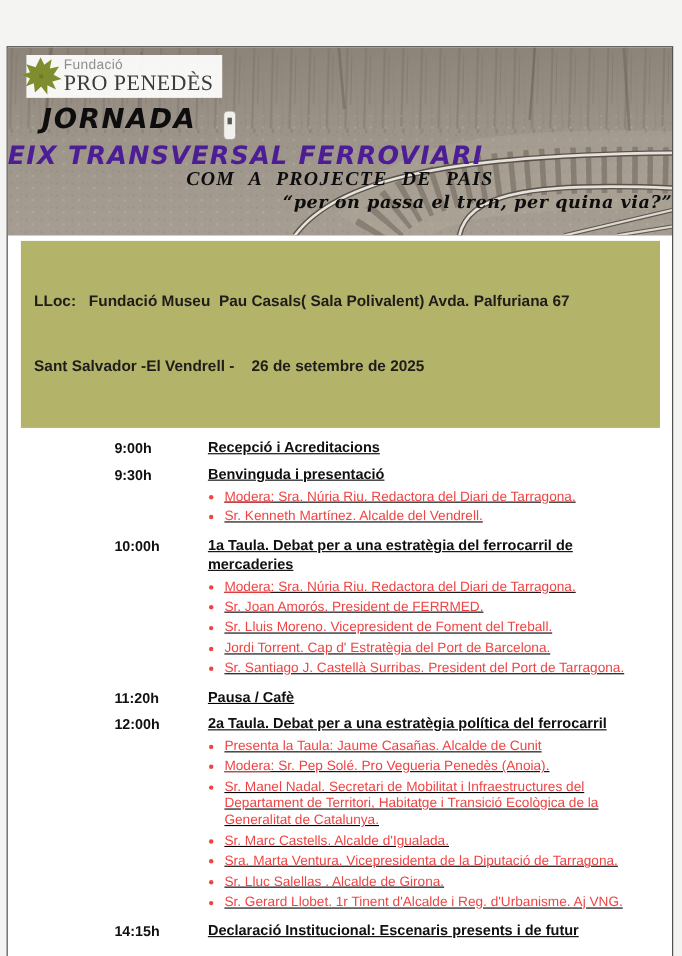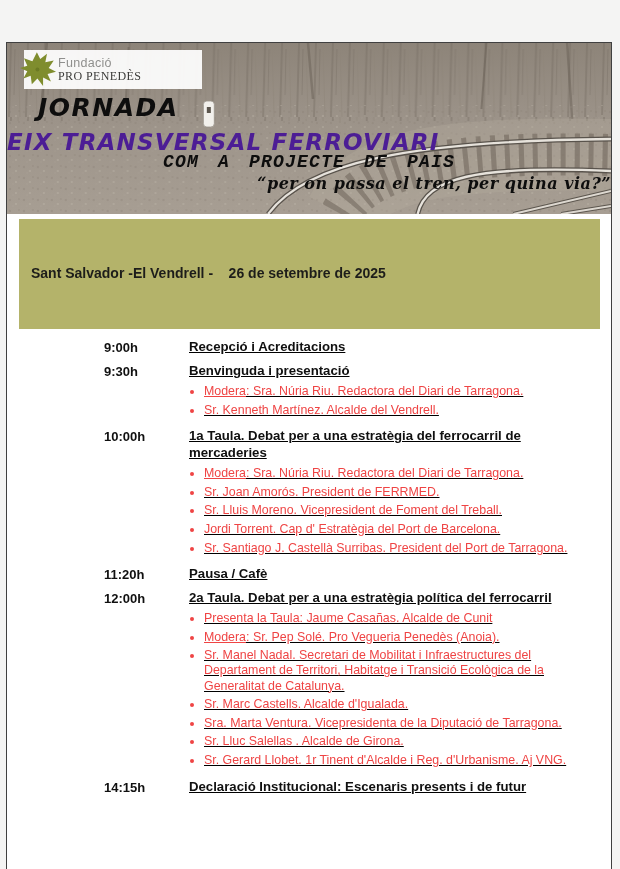--- a/index.html
+++ b/index.html
@@ -9,28 +9,28 @@
 
   
   .photo{position:relative;width:100%;height:171px;overflow:hidden;background:#9a9187;}
   .photo svg.bg{position:absolute;left:0;top:0;width:100%;height:100%;}
 
   .logo{position:absolute;left:17px;top:7px;width:178px;height:39px;background:rgba(255,255,255,.93);
         display:flex;align-items:center;padding:2px 6px 2px 2px;box-sizing:border-box;}
   .logo .leaf{width:36px;height:36px;margin:-2px 2px 0 -6px;flex-shrink:0;}
   .logo-lines{line-height:1;}
   .logo-top{font-size:12.5px;color:#8f8f8d;letter-spacing:.3px;margin-bottom:1px;}
-  .logo-bottom{font-family:"Liberation Serif",serif;font-size:12px;color:#3c3c3a;letter-spacing:.4px;}
+  .logo-bottom{font-family:"Liberation Serif",serif;font-size:20px;color:#3c3c3a;letter-spacing:.4px;}
 
   .jornada{position:absolute;left:31px;top:50px;font-size:25px;font-weight:bold;font-style:italic;
            color:#0d0d0d;letter-spacing:1.5px;font-family:"DejaVu Sans",sans-serif;}
   .title-line1{position:absolute;left:0;top:86px;width:100%;text-align:left;font-size:23px;
            font-weight:bold;font-style:italic;color:#4c1d95;letter-spacing:1.2px;font-family:"DejaVu Sans",sans-serif;}
   .title-line2{position:absolute;left:0;top:109px;width:100%;text-align:center;font-size:18px;
-           font-weight:bold;font-style:italic;color:#0d0d0d;letter-spacing:1.2px;word-spacing:7px;font-family:Liberation Mono, monospace;}
+           font-weight:bold;font-style:italic;color:#0d0d0d;letter-spacing:1.2px;word-spacing:7px;font-family:Liberation Serif, serif;}
   .subtitle{position:absolute;left:0;top:131px;width:100%;text-align:right;font-size:16px;
            font-weight:bold;font-style:italic;color:#0d0d0d;font-family:"DejaVu Serif",serif;letter-spacing:.5px;}
 
   
   .locbar{margin:5px 0 0 12px;width:581px;box-sizing:border-box;background:#b4b36a;color:#1d1d1a;
           font-weight:bold;font-size:14px;line-height:1.42;padding:5px 12px 6px 12px;white-space:pre-wrap;}
 
   
   .schedule{padding:10px 8px 0 97px;}
   .row{display:flex;margin-bottom:7px;}
@@ -108,20 +108,21 @@
         </div>
       </div>
 
       <div class="jornada">JORNADA</div>
       <div class="title-line1">EIX TRANSVERSAL FERROVIARI</div>
       <div class="title-line2">COM A PROJECTE DE PAIS</div>
       <div class="subtitle">“per on passa el tren, per quina via?”</div>
     </div>
 
     <div class="locbar">
+      <div>LLoc:   Fundació Museu  Pau Casals( Sala Polivalent) Avda. Palfuriana 67</div>
       <div>Sant Salvador -El Vendrell -    26 de setembre de 2025</div>
     </div>
 
     <div class="schedule">
         <div class="row">
           <div class="time">9:00h</div>
           <div class="content">
             <div class="heading">Recepció i Acreditacions</div>
           </div>
         </div>

